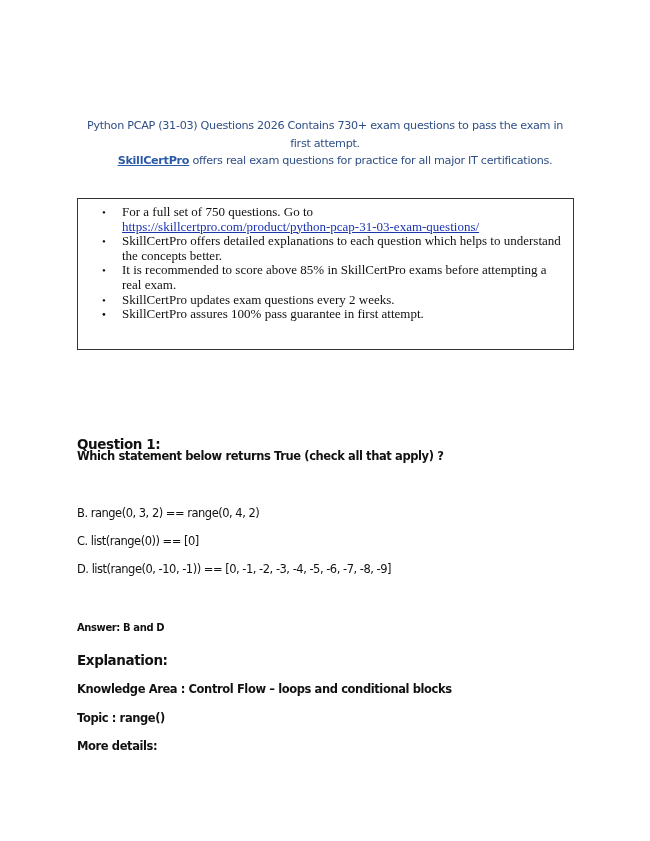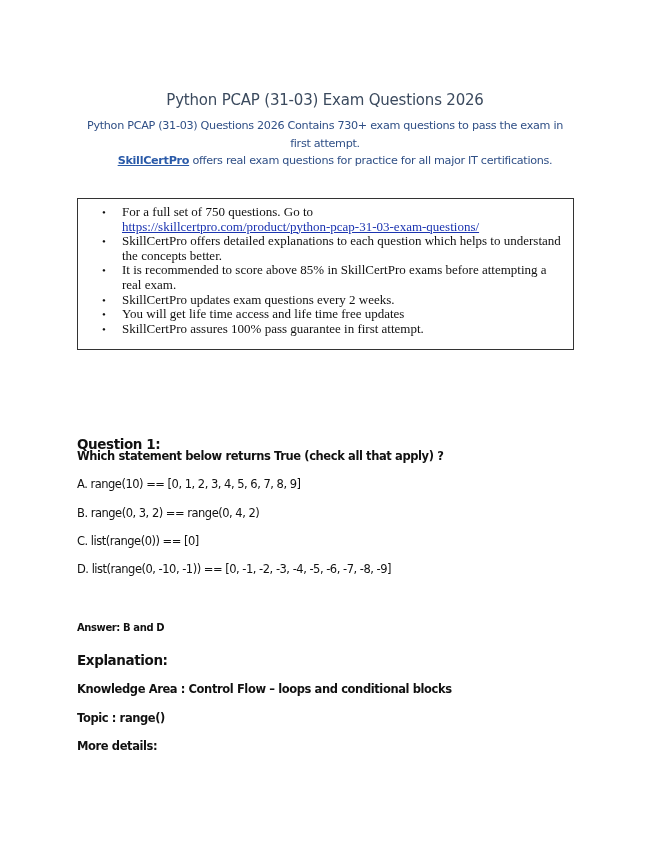--- a/index.html
+++ b/index.html
@@ -23,21 +23,20 @@
   .answer { top: 622px; font-size: 10px; font-weight: bold; }
   .expl { top: 652px; font-size: 13.5px; font-weight: bold; }
   .ka { top: 682px; font-size: 11.5px; font-weight: bold; text-align: right; }
   .topic { top: 711px; font-size: 11.5px; font-weight: bold; }
   .more { top: 739px; font-size: 11.5px; font-weight: bold; }
 </style>
 </head>
 <body>
 
 <div class="page">
-  <div class="title">Python PCAP (31-03) Exam Questions 2026</div>
   <div class="subtitle">Python PCAP (31-03) Questions 2026 Contains 730+ exam questions to pass the exam in first attempt.</div>
   <div class="offer">
     <a>SkillCertPro</a><span> offers real exam questions for practice for all major IT certifications.</span>
   </div>
 
   <div class="box">
     <ul>
       <li>
         <span class="bullet">•</span>
         <span>For a full set of 750 questions. Go to</span><br>
@@ -50,33 +49,31 @@
       <li>
         <span class="bullet">•</span>
         <span>It is recommended to score above 85% in SkillCertPro exams before attempting a real exam.</span>
       </li>
       <li>
         <span class="bullet">•</span>
         <span>SkillCertPro updates exam questions every 2 weeks.</span>
       </li>
       <li>
         <span class="bullet">•</span>
-        <span>You will get life time access and life time free updates</span>
       </li>
       <li>
         <span class="bullet">•</span>
         <span>SkillCertPro assures 100% pass guarantee in first attempt.</span>
       </li>
     </ul>
   </div>
 
 
   <div class="q q-title">Question 1:</div>
   <div class="q q-text">Which statement below returns True (check all that apply) ?</div>
-  <div class="q opt opt-a">A. range(10) == [0, 1, 2, 3, 4, 5, 6, 7, 8, 9]</div>
   <div class="q opt opt-b">B. range(0, 3, 2) == range(0, 4, 2)</div>
   <div class="q opt opt-c">C. list(range(0)) == [0]</div>
   <div class="q opt opt-d">D. list(range(0, -10, -1)) == [0, -1, -2, -3, -4, -5, -6, -7, -8, -9]</div>
 
   <div class="q answer">Answer: B and D</div>
   <div class="q expl">Explanation:</div>
   <div class="q ka">Knowledge Area : Control Flow – loops and conditional blocks</div>
   <div class="q topic">Topic : range()</div>
   <div class="q more">More details:</div>
 </div>

